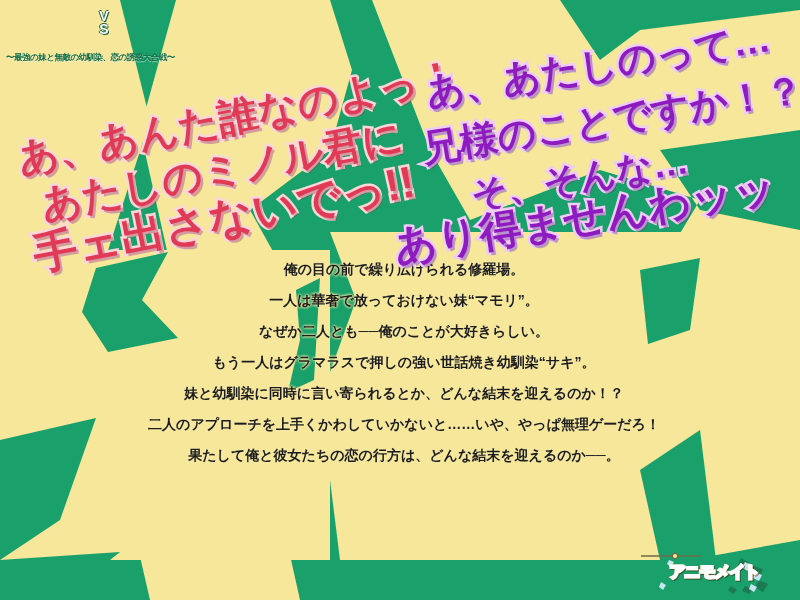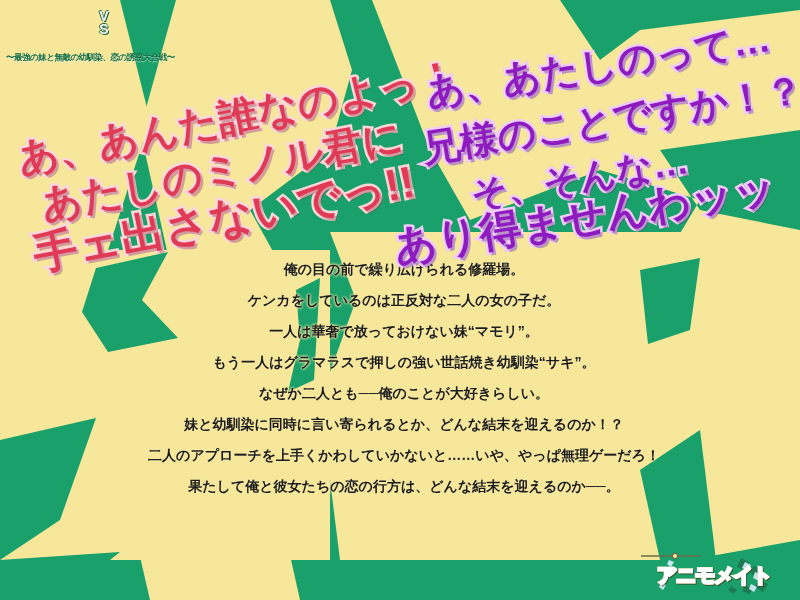--- a/index.html
+++ b/index.html
@@ -139,21 +139,21 @@
     width: 118px;
     height: 38px;
     z-index: 45;
   }
   #watermark .wm-text {
     position: absolute;
     left: 0;
     top: 6px;
     width: 118px;
     text-align: center;
-    font-size: 20px;
+    font-size: 16px;
     font-weight: bold;
     letter-spacing: -1.5px;
     white-space: nowrap;
     background: linear-gradient(180deg, #ffe9a8 0%, #ffb347 40%, #e8441f 100%);
     -webkit-background-clip: text;
     background-clip: text;
     color: transparent;
     -webkit-text-stroke: 2.5px #ffffff;
     paint-order: stroke fill;
     filter: drop-shadow(1px 1px 0 rgba(60,20,0,.45));
@@ -204,24 +204,23 @@
   <div class="shout pink" id="shout-p2">あたしのミノル君に</div>
   <div class="shout pink" id="shout-p3">手ェ出さないでっ!!</div>
 
   <div class="shout purple" id="shout-v1">あ、あたしのって…</div>
   <div class="shout purple" id="shout-v2">兄様のことですか！？</div>
   <div class="shout purple" id="shout-v3">そ、そんな…</div>
   <div class="shout purple" id="shout-v4">あり得ませんわッッ</div>
 
   <div id="synopsis">
     <div class="line">俺の目の前で繰り広げられる修羅場。</div>
-    <div class="line">ケンカをしているのは正反対な二人の女の子だ。</div>
     <div class="line">一人は華奢で放っておけない妹“マモリ”。</div>
+    <div class="line">なぜか二人とも──俺のことが大好きらしい。</div>
     <div class="line">もう一人はグラマラスで押しの強い世話焼き幼馴染“サキ”。</div>
-    <div class="line">なぜか二人とも──俺のことが大好きらしい。</div>
     <div class="line">妹と幼馴染に同時に言い寄られるとか、どんな結末を迎えるのか！？</div>
     <div class="line">二人のアプローチを上手くかわしていかないと……いや、やっぱ無理ゲーだろ！</div>
     <div class="line">果たして俺と彼女たちの恋の行方は、どんな結末を迎えるのか──。</div>
   </div>
 
   <div id="watermark">
     <svg class="wm-slider" viewBox="0 0 60 8">
       <line x1="0" y1="4" x2="60" y2="4" stroke="#6b6b4a" stroke-width="1.4"></line>
       <circle cx="34" cy="4" r="2.6" fill="#f6e79a" stroke="#6b6b4a" stroke-width="1.2"></circle>
     </svg>

